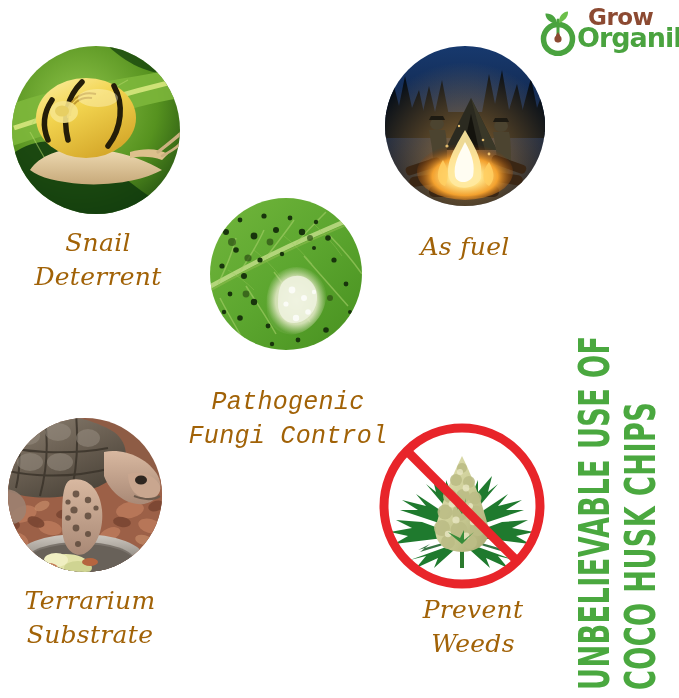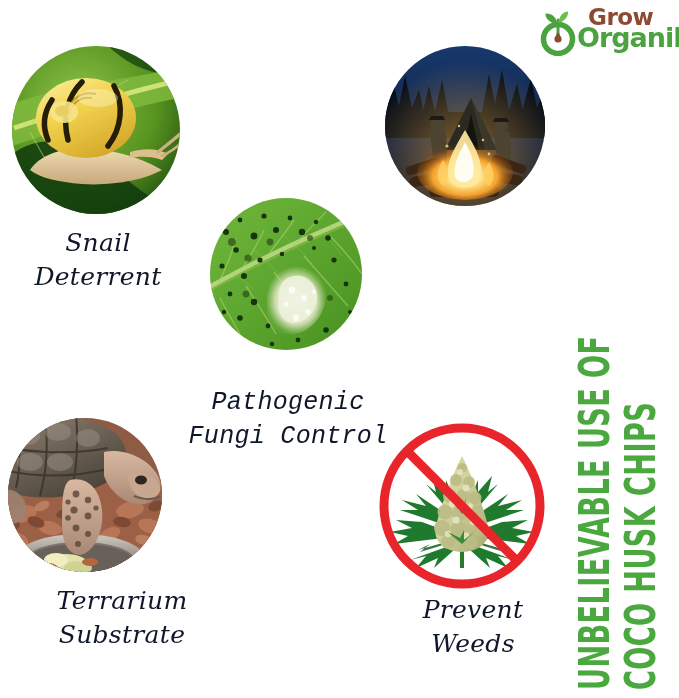--- a/index.html
+++ b/index.html
@@ -72,41 +72,41 @@
     position: absolute;
     border-radius: 50%;
     overflow: hidden;
   }
   .caption {
     position: absolute;
     text-align: center;
     font-family: "DejaVu Serif", serif;
     font-style: italic;
     font-size: 25px;
-    color: #0f172a;
+    color: #a16207;
     line-height: 1.35;
     letter-spacing: 0.3px;
     white-space: pre-line;
   }
 
   
   #c-snail { left: 12px;  top: 46px;  width: 168px; height: 168px; }
   #cap-snail { left: 0px;  top: 226px; width: 196px; }
 
   
   #c-fuel  { left: 385px; top: 46px;  width: 160px; height: 160px; }
   #cap-fuel{ left: 370px; top: 230px; width: 190px; }
 
   
   #c-fungi { left: 210px; top: 198px; width: 152px; height: 152px; }
   #cap-fungi{left: 178px; top: 386px; width: 220px; font-family: Liberation Mono, monospace; }
 
   
   #c-terra { left: 8px;   top: 418px; width: 154px; height: 154px; }
-  #cap-terra{left: 0px;   top: 584px; width: 180px; margin-left: 32px; }
+  #cap-terra{left: 0px;   top: 584px; width: 180px; }
 
   
   #c-weeds { left: 374px; top: 418px; width: 176px; height: 176px; }
   #cap-weeds{left:378px;  top: 582px; width: 190px; margin-top: 11px; }
 
   
   .vertical-band {
     position: absolute;
     left: 572px;
     top: 0px;
@@ -286,20 +286,21 @@
       <path d="M104 116 C110 126 110 134 104 140 C97 136 96 126 104 116 Z" fill="#ffcf62" opacity="0.85"></path>
 
       <g fill="#ffd27a" opacity="0.85">
         <circle cx="62" cy="100" r="1.6"></circle>
           <circle cx="98" cy="94" r="1.3"></circle>
         <circle cx="74" cy="80" r="1.2"></circle>
           <circle cx="104" cy="108" r="1.4"></circle>
       </g>
     </svg>
   </div>
+  <div class="caption" id="cap-fuel">As fuel</div>
 
   <div class="circle" id="c-fungi">
     <svg class="photo" viewBox="0 0 152 152" preserveAspectRatio="none" aria-hidden="true">
       <defs>
         <linearGradient id="gLeafF" x1="0%" y1="0%" x2="100%" y2="100%">
           <stop offset="0%" stop-color="#72b63c"></stop>
           <stop offset="50%" stop-color="#5ca62f"></stop>
           <stop offset="100%" stop-color="#47901f"></stop>
         </linearGradient>
         <radialGradient id="gFungus" cx="50%" cy="50%" r="50%">

